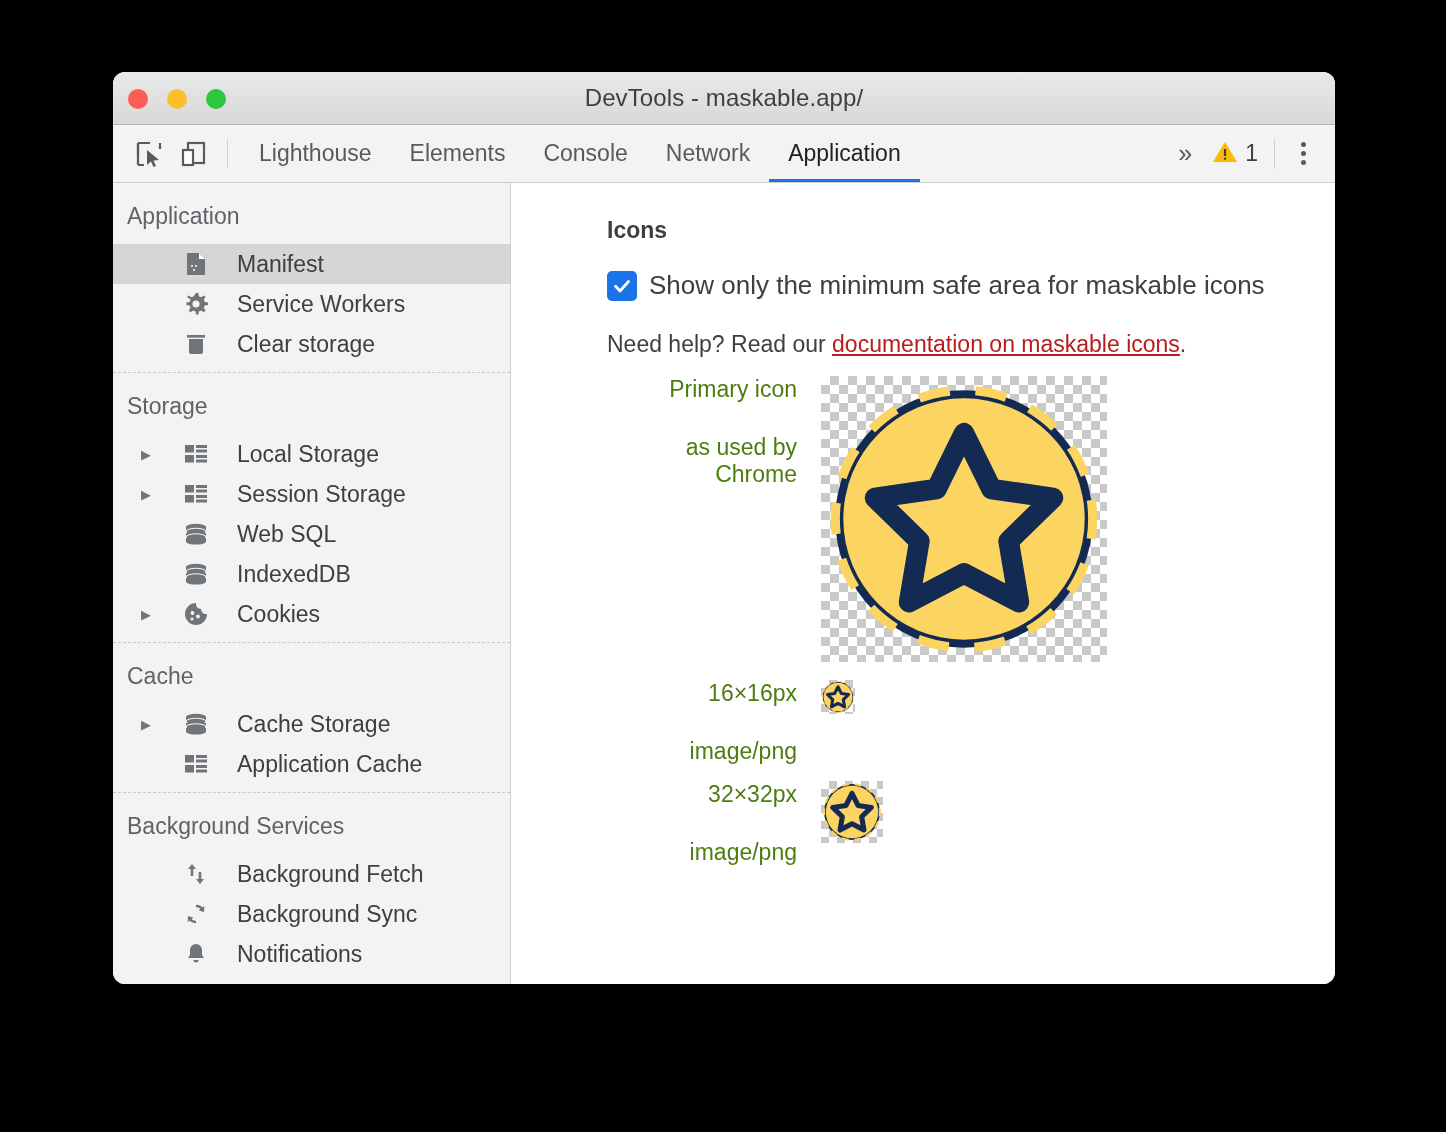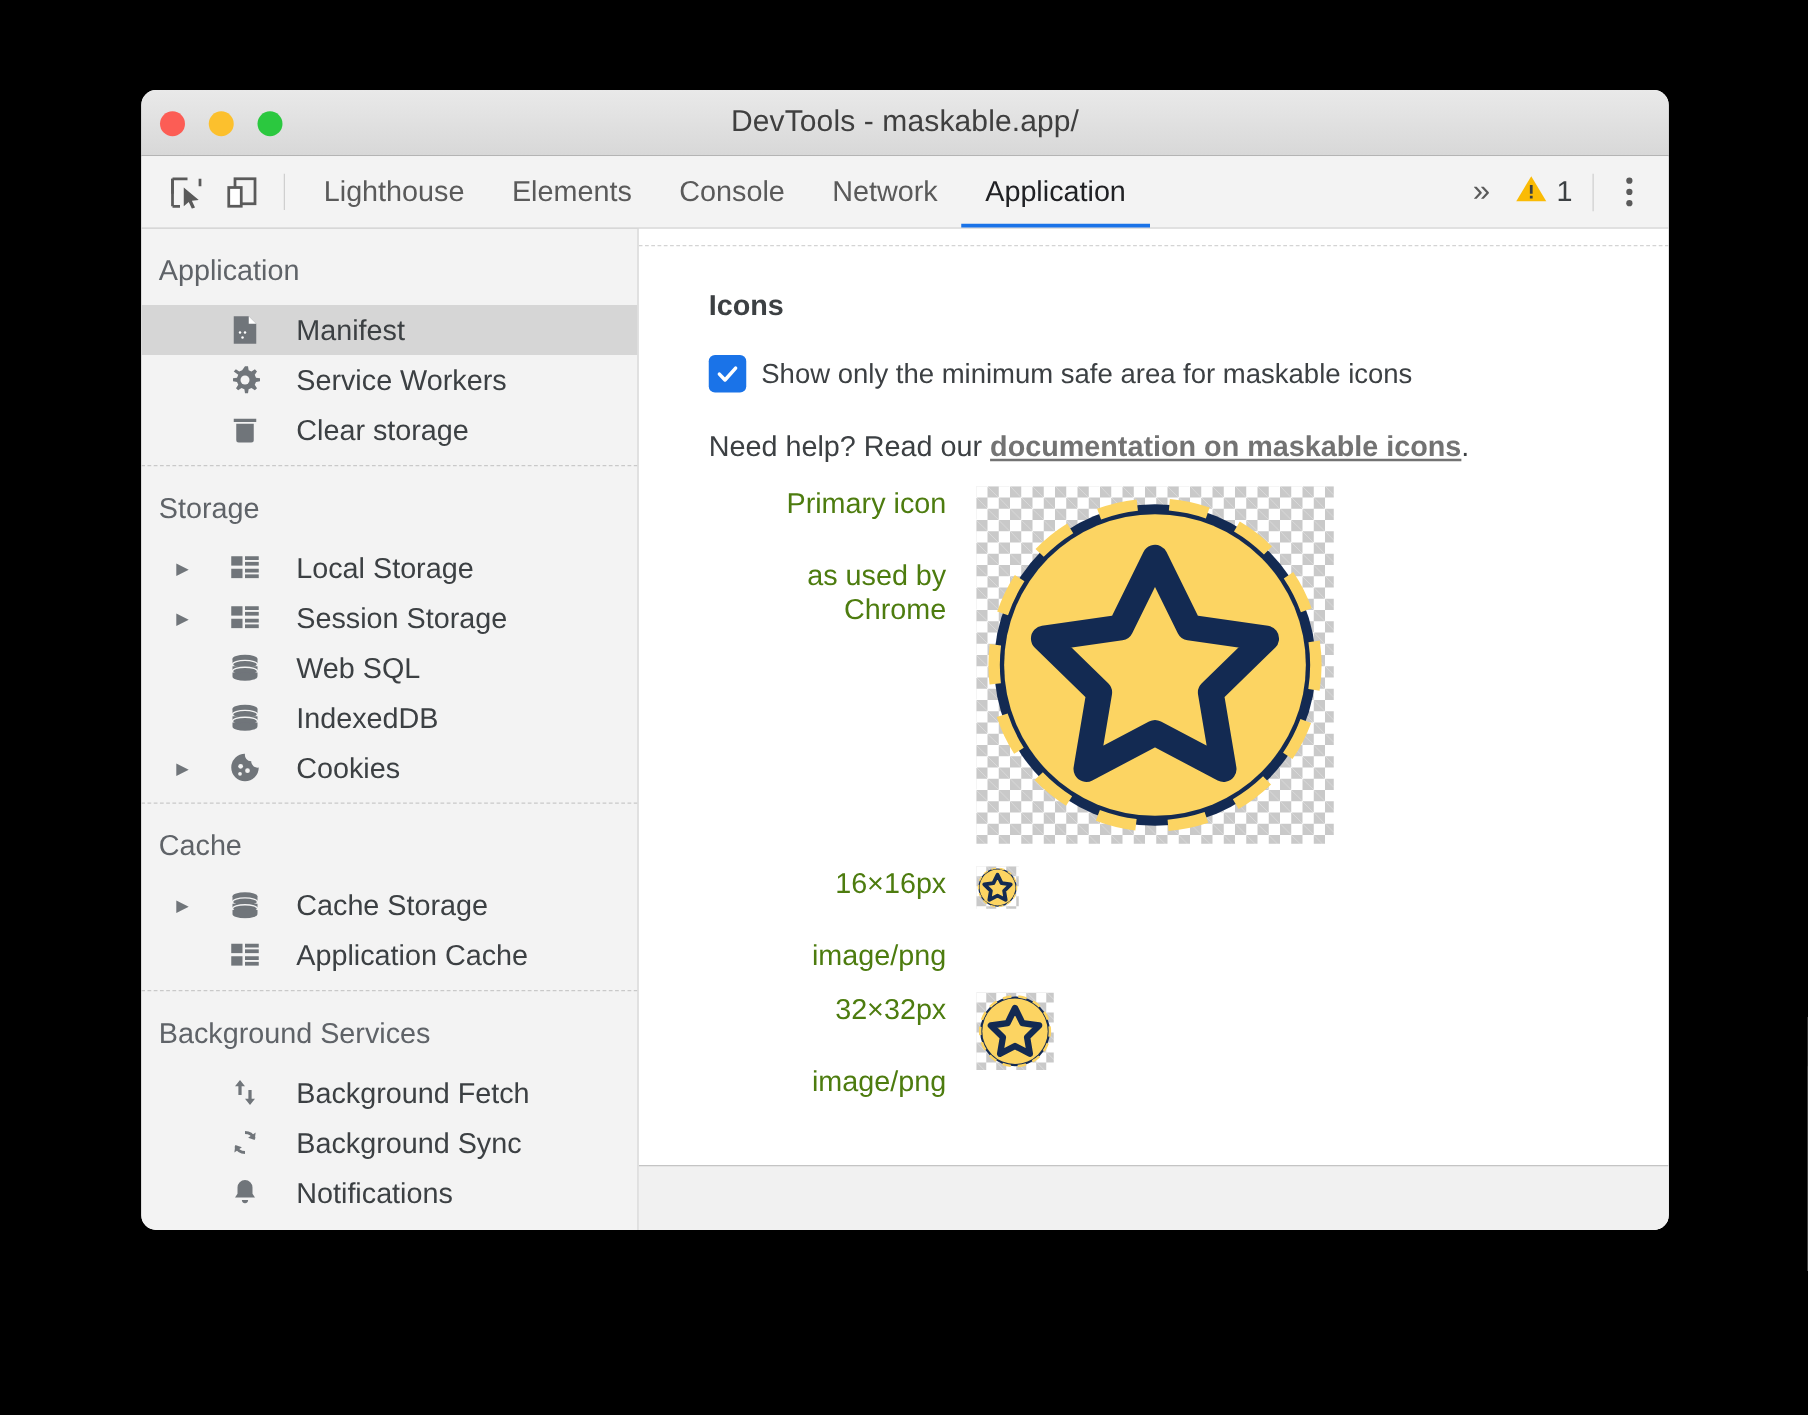--- a/index.html
+++ b/index.html
@@ -200,21 +200,22 @@
   }
   .sb-item .lbl { white-space: nowrap; }
 
   
   .main {
     flex: 1;
     background: #ffffff;
     position: relative;
     overflow: hidden;
     display: flex;
-    flex-direction: column;
+    flex-direction: row;
+    gap: 40px;
   }
   .main-topline {
     height: 14px;
     border-bottom: 1px dashed #d4d4d4;
   }
   .main-content {
     flex: 1;
     padding: 34px 0 0 56px;
     overflow: hidden;
   }
@@ -234,31 +235,30 @@
   .cbox {
     width: 30px; height: 30px;
     border-radius: 5px;
     background: #1a73e8;
     display: flex;
     align-items: center;
     justify-content: center;
     flex: 0 0 30px;
   }
   .cbox svg { display: block; }
-  .cb-label { font-size: 22px; color: #3c4043; }
+  .cb-label { font-size: 26px; color: #3c4043; }
 
   .help-row {
     font-size: 23px;
     color: #3c4043;
     margin-bottom: 18px;
   }
   .help-row a {
-    color: #737373;
+    color: #b91c1c;
     text-decoration: underline;
-    font-weight: bold;
   }
 
   
   .icon-row {
     display: flex;
     align-items: flex-start;
   }
   .icon-labels {
     width: 214px;
     flex: 0 0 214px;

